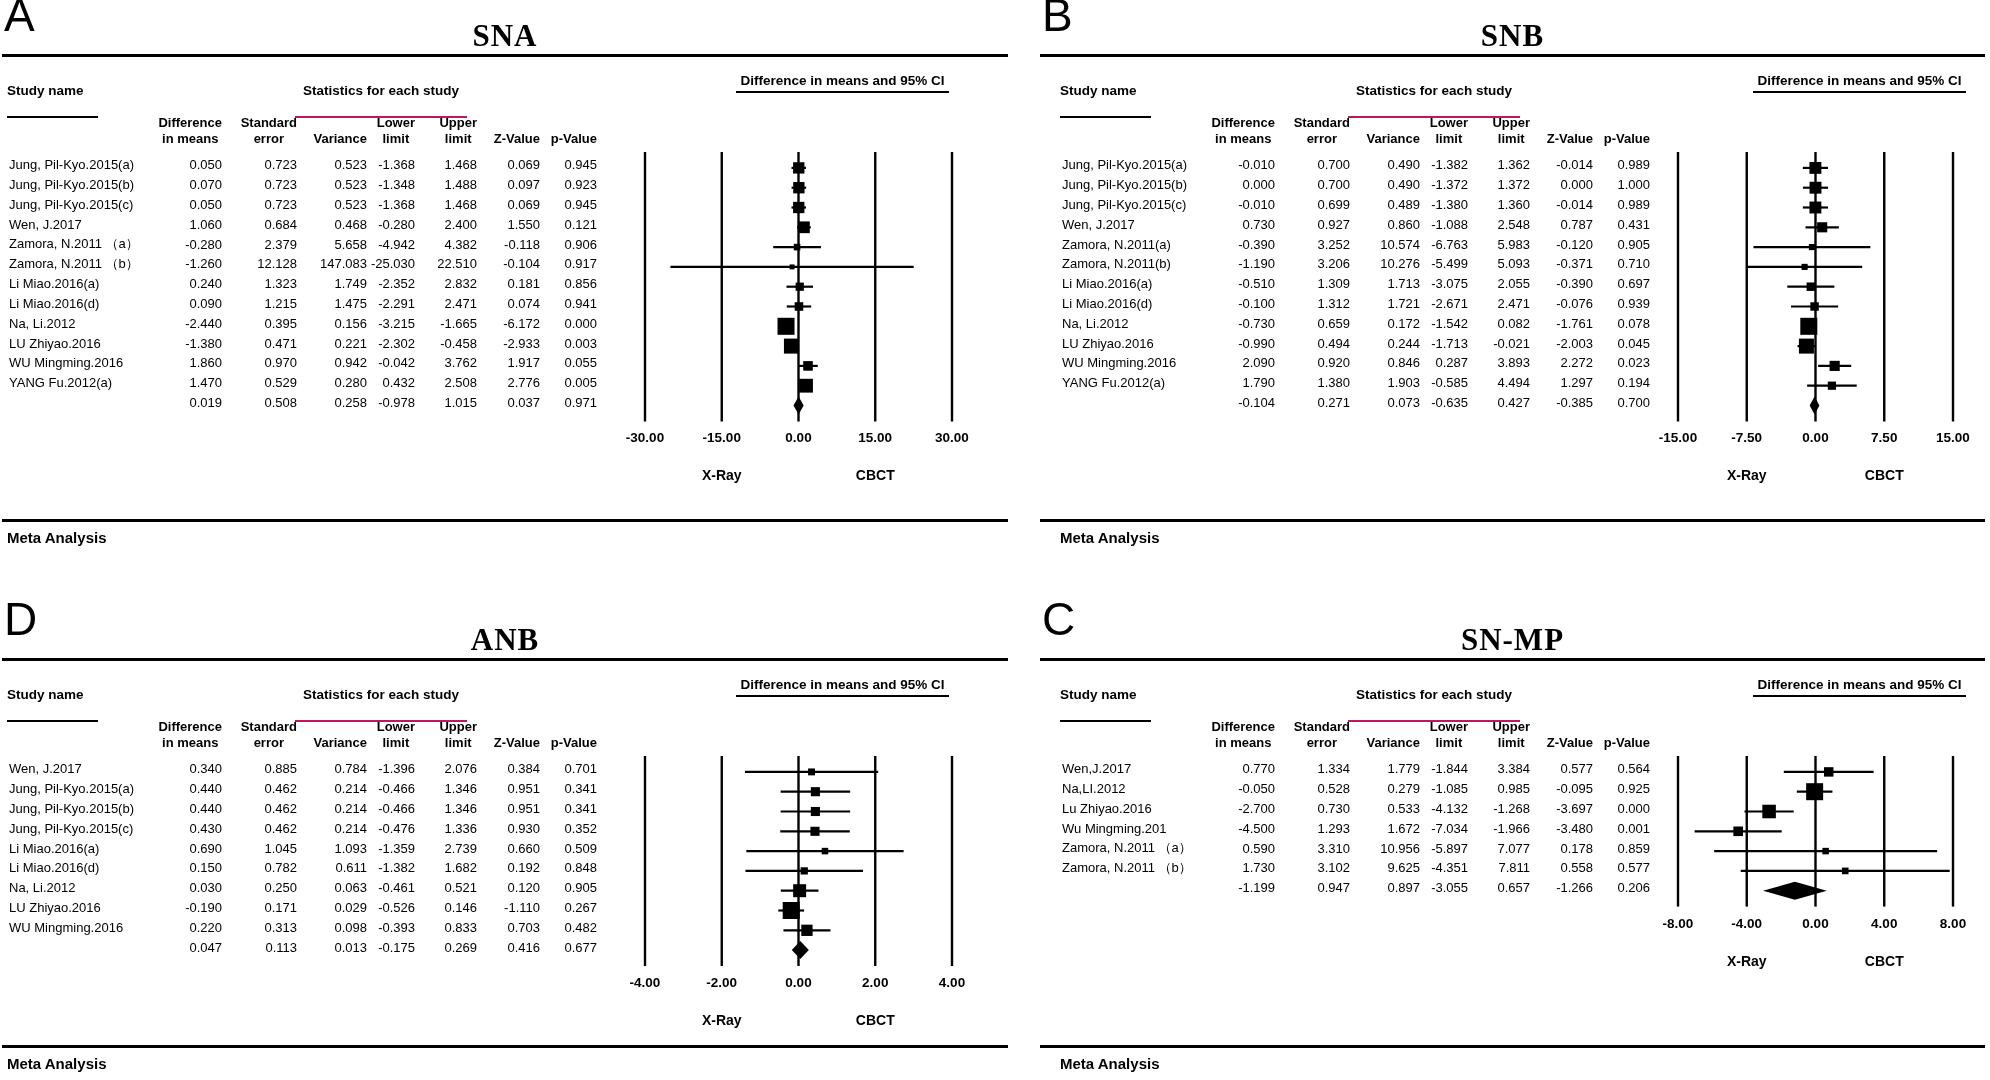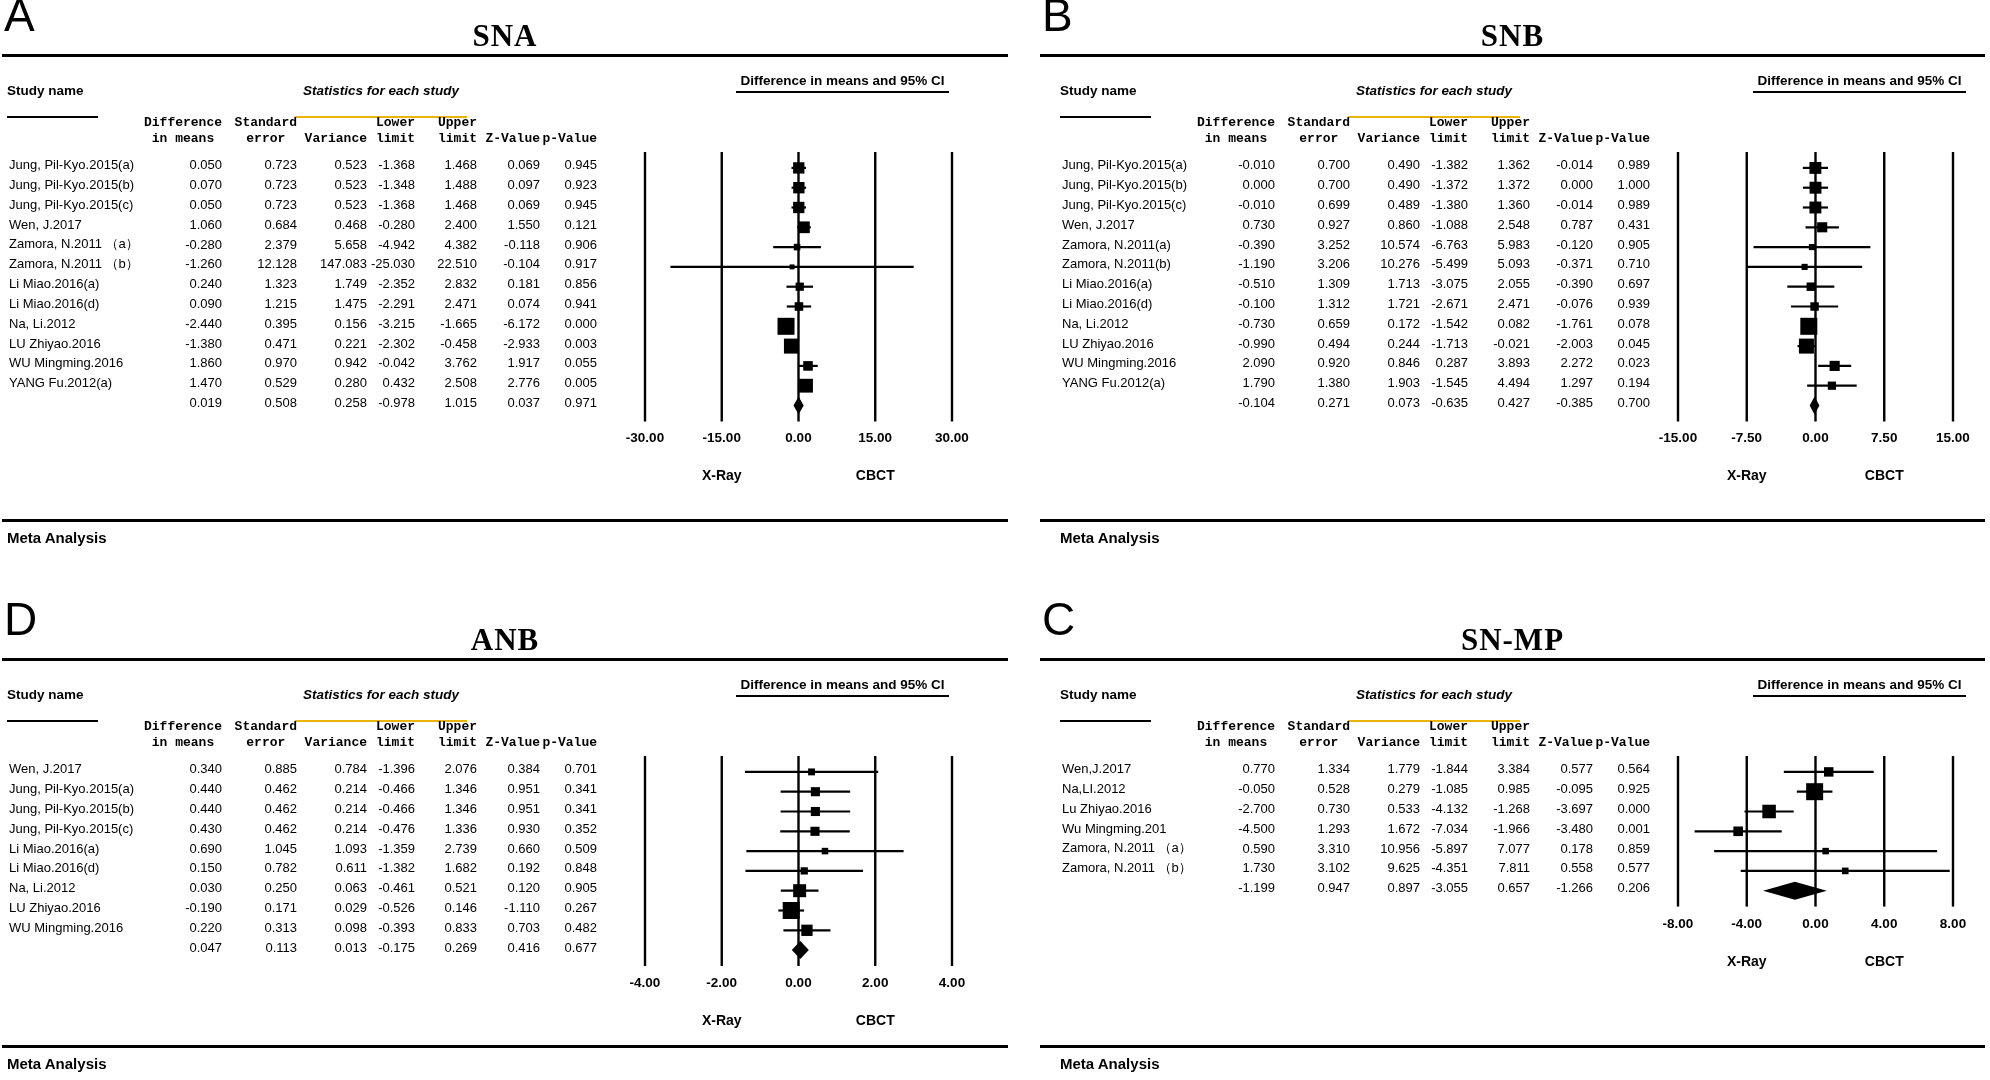--- a/index.html
+++ b/index.html
@@ -15,23 +15,23 @@
   .letter{position:absolute;left:2px;top:-8px;font-size:46px;font-weight:400;line-height:1;}
   .ptitle{text-align:center;font-family:"Liberation Serif",serif;font-weight:bold;font-size:31px;padding-top:18px;letter-spacing:1px;}
   .top-rule{height:3px;background:#000;}
   .content{position:relative;display:flex;}
   .pad5 .content{padding-left:5px;}
   .pad20 .content{padding-left:20px;}
   .table-area{width:590px;flex:none;}
   .tgrid{display:grid;grid-template-columns:158px 57px 75px 70px 48px 62px 63px 57px;}
   .thead-row1{margin-top:26px;height:20px;font-weight:bold;font-size:13.5px;}
   .study-h{grid-column:1;justify-self:start;border-bottom:2px solid #000;padding:0 14px 18px 0;white-space:nowrap;}
-  .stats-h{grid-column:2/9;justify-self:center;border-bottom:2px solid #eab308;padding:0 8px 3px 8px;white-space:nowrap;font-style:italic;}
+  .stats-h{grid-column:2/9;justify-self:center;border-bottom:2px solid #be185d;padding:0 8px 3px 8px;white-space:nowrap;}
   .col-heads{margin-top:4px;height:40px;align-items:end;font-weight:bold;font-size:13px;}
-  .ch{justify-self:end;text-align:center;line-height:1.25;font-family:Liberation Mono, monospace;}
+  .ch{justify-self:end;text-align:center;line-height:1.25;}
   .ch.one{text-align:right;}
   .ch i{display:block;font-style:normal;}
   .rows{margin-top:8px;}
   .trow{height:19.8px;align-items:center;font-size:13px;}
   .trow .nm{padding-left:2px;white-space:nowrap;overflow:hidden;}
   .trow .num{text-align:right;white-space:nowrap;}
   .plot-area{position:relative;flex:1;}
   .ci-title{position:absolute;top:16px;text-align:right;font-weight:bold;font-size:13.5px;white-space:nowrap;}
   .ci-title span{display:inline-block;border-bottom:2px solid #000;padding:0 4px 3px 4px;}
   svg.plot{position:absolute;top:95px;left:0;}
@@ -399,21 +399,21 @@
             <span class="num">0.287</span>
             <span class="num">3.893</span>
             <span class="num">2.272</span>
             <span class="num">0.023</span>
           </div>
           <div class="trow tgrid">
             <span class="nm">YANG Fu.2012(a)</span>
             <span class="num">1.790</span>
             <span class="num">1.380</span>
             <span class="num">1.903</span>
-            <span class="num">-1.545</span>
+            <span class="num">-0.585</span>
             <span class="num">4.494</span>
             <span class="num">1.297</span>
             <span class="num">0.194</span>
           </div>
           <div class="trow tgrid">
             <span class="nm"></span>
             <span class="num">-0.104</span>
             <span class="num">0.271</span>
             <span class="num">0.073</span>
             <span class="num">-0.635</span>

